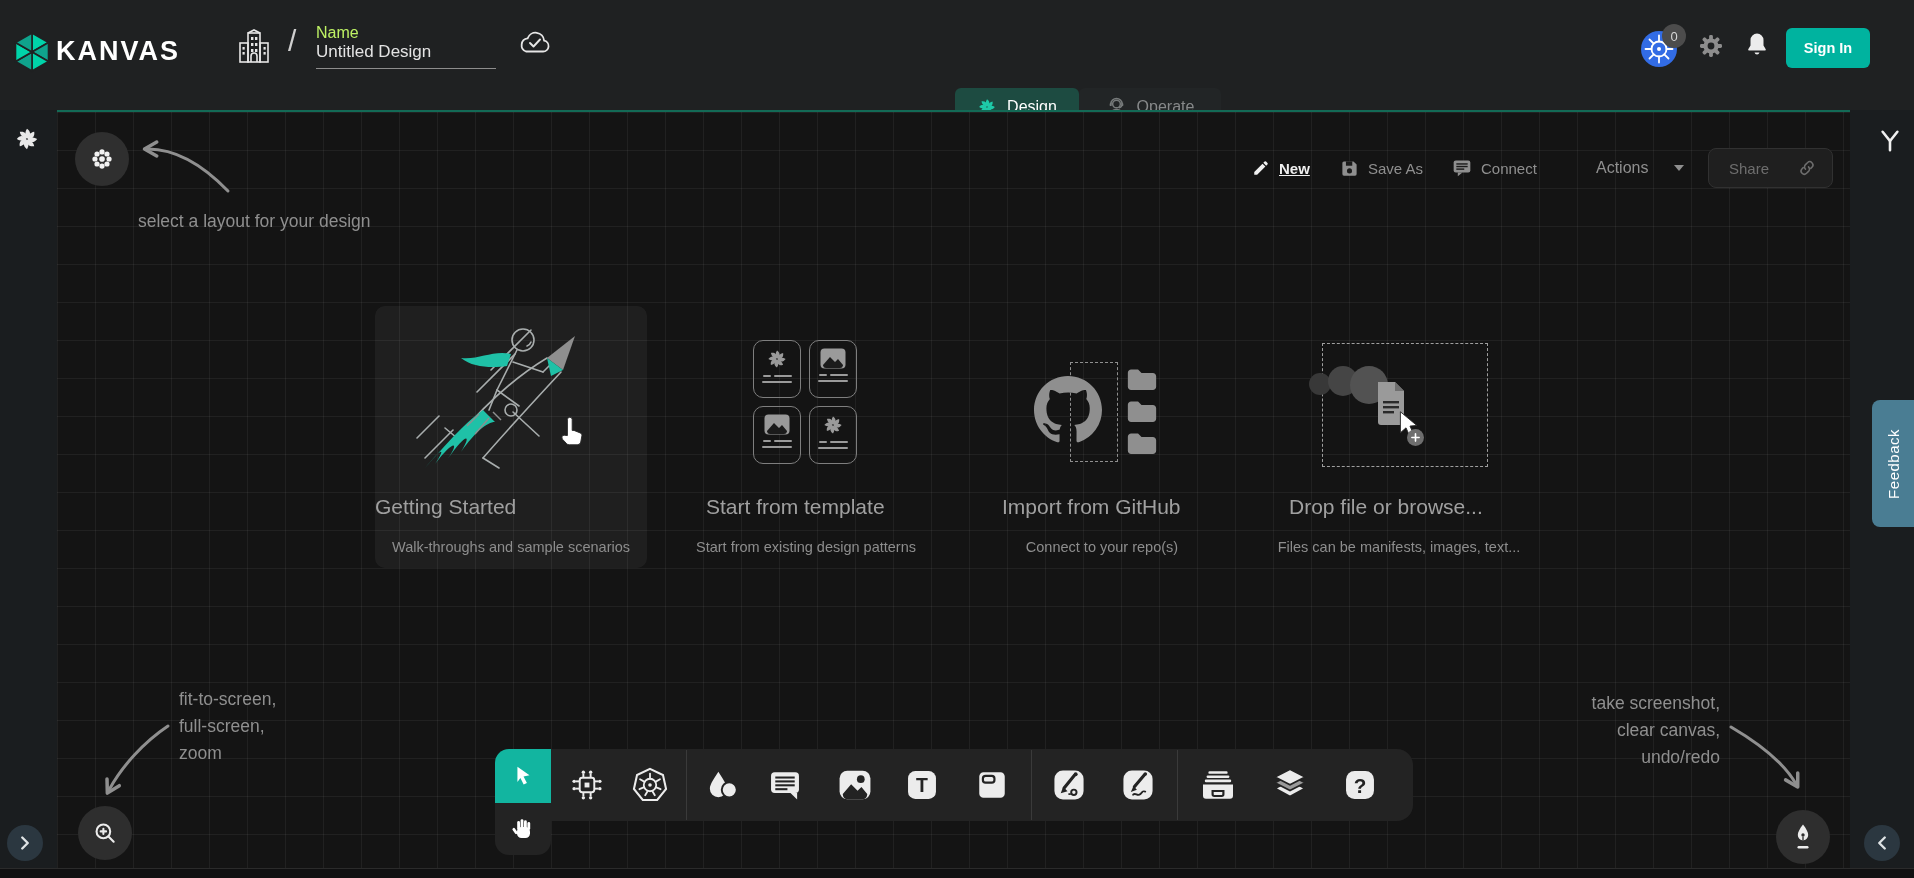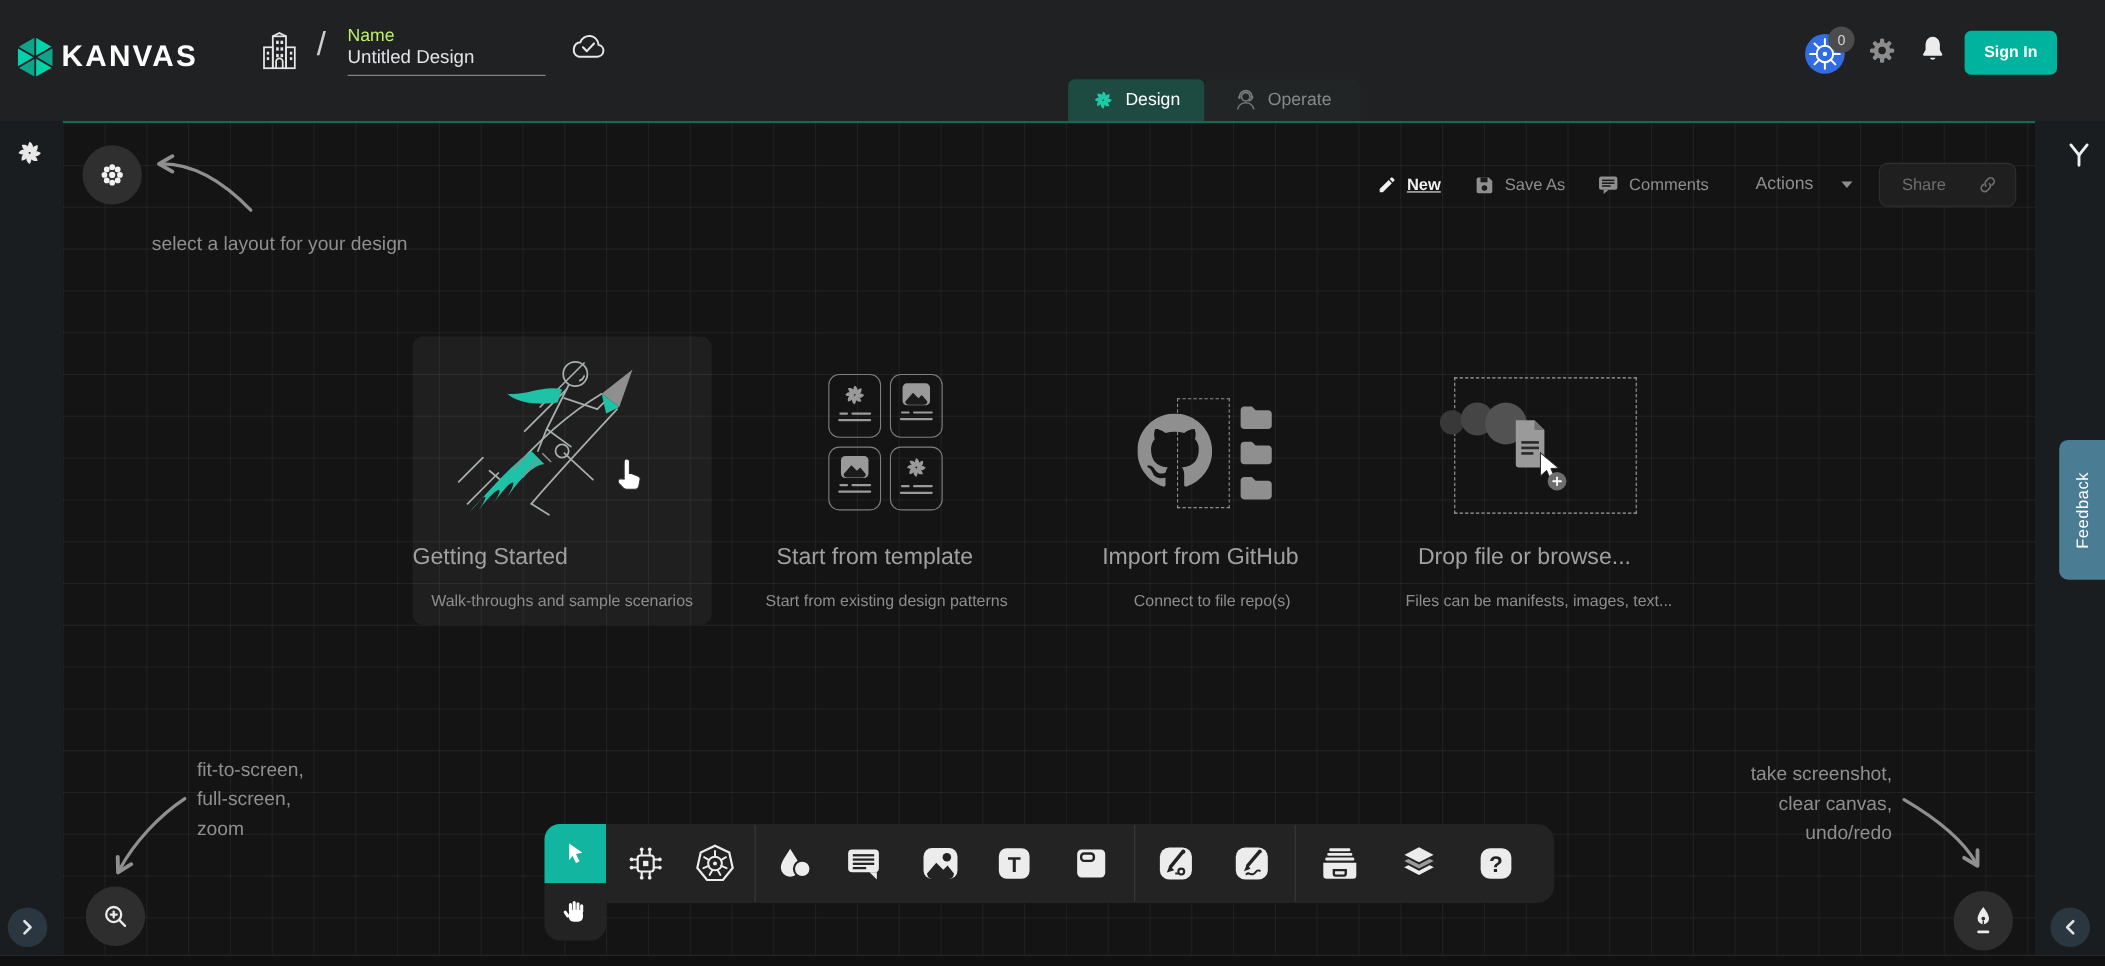--- a/index.html
+++ b/index.html
@@ -16,21 +16,21 @@
   #brand-text { position:absolute; left:56px; top:36px; font-size:27px; font-weight:800; letter-spacing:2px; color:#fff; }
   #slash-sep { position:absolute; left:288px; top:24px; font-size:30px; font-weight:300; color:#cfcfcf; }
   #name-label { position:absolute; left:316px; top:24px; font-size:16px; color:#bef264; }
   #name-input { position:absolute; left:316px; top:40px; width:180px; background:transparent; border:none;
     border-bottom:1px solid #8d8d8d; color:#e3e3e3; font-size:17px; padding:2px 0 6px 0; font-family:inherit; outline:none; }
   #k8s-badge { position:absolute; left:1662px; top:24px; width:24px; height:24px; border-radius:50%;
     background:#4c4c4c; color:#d6d6d6; font-size:13px; display:flex; align-items:center; justify-content:center; }
   #signin-btn { position:absolute; left:1786px; top:28px; width:84px; height:40px; border:none; border-radius:6px;
     background:#00b39f; color:#fff; font-size:14.5px; font-weight:700; cursor:pointer; font-family:inherit; }
   
-  #mode-tabs { position:absolute; left:955px; top:72px; height:38px; display:flex;margin-left:16px; }
+  #mode-tabs { position:absolute; left:955px; top:88px; height:38px; display:flex; }
   .tab { display:flex; align-items:center; justify-content:center; gap:10px; height:38px; border-radius:6px 6px 0 0; cursor:pointer; }
   #tab-design { width:124px; background:#1d4b41; color:#fff; font-size:16px; }
   #tab-operate { width:142px; background:#222526; color:#87898a; font-size:16px; }
   #teal-line { position:absolute; left:57px; top:110px; width:1793px; height:2px; background:#136a56; }
 
   
   #left-rail  { position:absolute; left:0; top:110px; width:57px; height:758px; background:#1a1d1f; }
   #right-rail { position:absolute; left:1850px; top:110px; width:64px; height:758px; background:#1a1d1f; }
   .edge-circle { position:absolute; width:36px; height:36px; border-radius:50%; background:#2b3740;
     display:flex; align-items:center; justify-content:center; cursor:pointer; }
@@ -268,21 +268,21 @@
     <span class="ct-label">Save As</span>
   </div>
   <div class="ct-item" style="left:1452px">
     <svg width="20" height="20" viewBox="0 0 24 24">
       <rect x="2" y="3" width="20" height="14.5" rx="2.5" fill="#8f8f8f"></rect>
       <path d="M7 17.5v4.5l5.5-4.5z" fill="#8f8f8f"></path>
       <rect x="5.2" y="6.3" width="13.6" height="1.7" fill="#1b1b1b"></rect>
       <rect x="5.2" y="9.4" width="13.6" height="1.7" fill="#1b1b1b"></rect>
       <rect x="5.2" y="12.5" width="9.5" height="1.7" fill="#1b1b1b"></rect>
     </svg>
-    <span class="ct-label">Comments</span>
+    <span class="ct-label">Connect</span>
   </div>
   <div class="ct-item" style="left:1596px">
     <span class="ct-label" style="font-size:16px">Actions</span>
     <svg width="12" height="8" viewBox="0 0 12 8" style="margin-left:16px">
       <polygon points="1,1 11,1 6,7" fill="#8f8f8f"></polygon>
     </svg>
   </div>
   <div id="share-btn">
     <span class="ct-label">Share</span>
     <svg width="18" height="18" viewBox="0 0 24 24">
@@ -434,21 +434,21 @@
   <svg class="abs" style="left:1126px;top:367px" width="32" height="24" viewBox="0 0 26 19" fill="#8f8f8f">
       <use href="#folder"></use>
     </svg>
   <svg class="abs" style="left:1126px;top:399px" width="32" height="24" viewBox="0 0 26 19" fill="#8f8f8f">
       <use href="#folder"></use>
     </svg>
   <svg class="abs" style="left:1126px;top:431px" width="32" height="24" viewBox="0 0 26 19" fill="#8f8f8f">
       <use href="#folder"></use>
     </svg>
   <div class="card-title" style="left:1002px;width:200px">Import from GitHub</div>
-  <div class="card-sub" style="left:1002px;width:200px">Connect to file repo(s)</div>
+  <div class="card-sub" style="left:1002px;width:200px">Connect to your repo(s)</div>
 
   <div class="dashed-box" style="left:1322px;top:343px;width:166px;height:124px;border-color:#9f9f9f"></div>
   <div class="drop-circle" style="left:1309px;top:373px;width:22px;height:22px;background:#383838"></div>
   <div class="drop-circle" style="left:1328px;top:366px;width:30px;height:30px;background:#454545"></div>
   <div class="drop-circle" style="left:1350px;top:366px;width:38px;height:38px;background:#525252"></div>
   <svg class="abs" style="left:1374px;top:380px" width="34" height="48" viewBox="0 0 34 48">
     <path d="M4 2h17l9 9v31a3 3 0 0 1-3 3H7a3 3 0 0 1-3-3z" fill="#9a9a9a"></path>
     <path d="M21 2l9 9h-9z" fill="#6f6f6f"></path>
     <rect x="9" y="21" width="16" height="2.4" fill="#2a2a2a"></rect>
     <rect x="9" y="26" width="16" height="2.4" fill="#2a2a2a"></rect>

